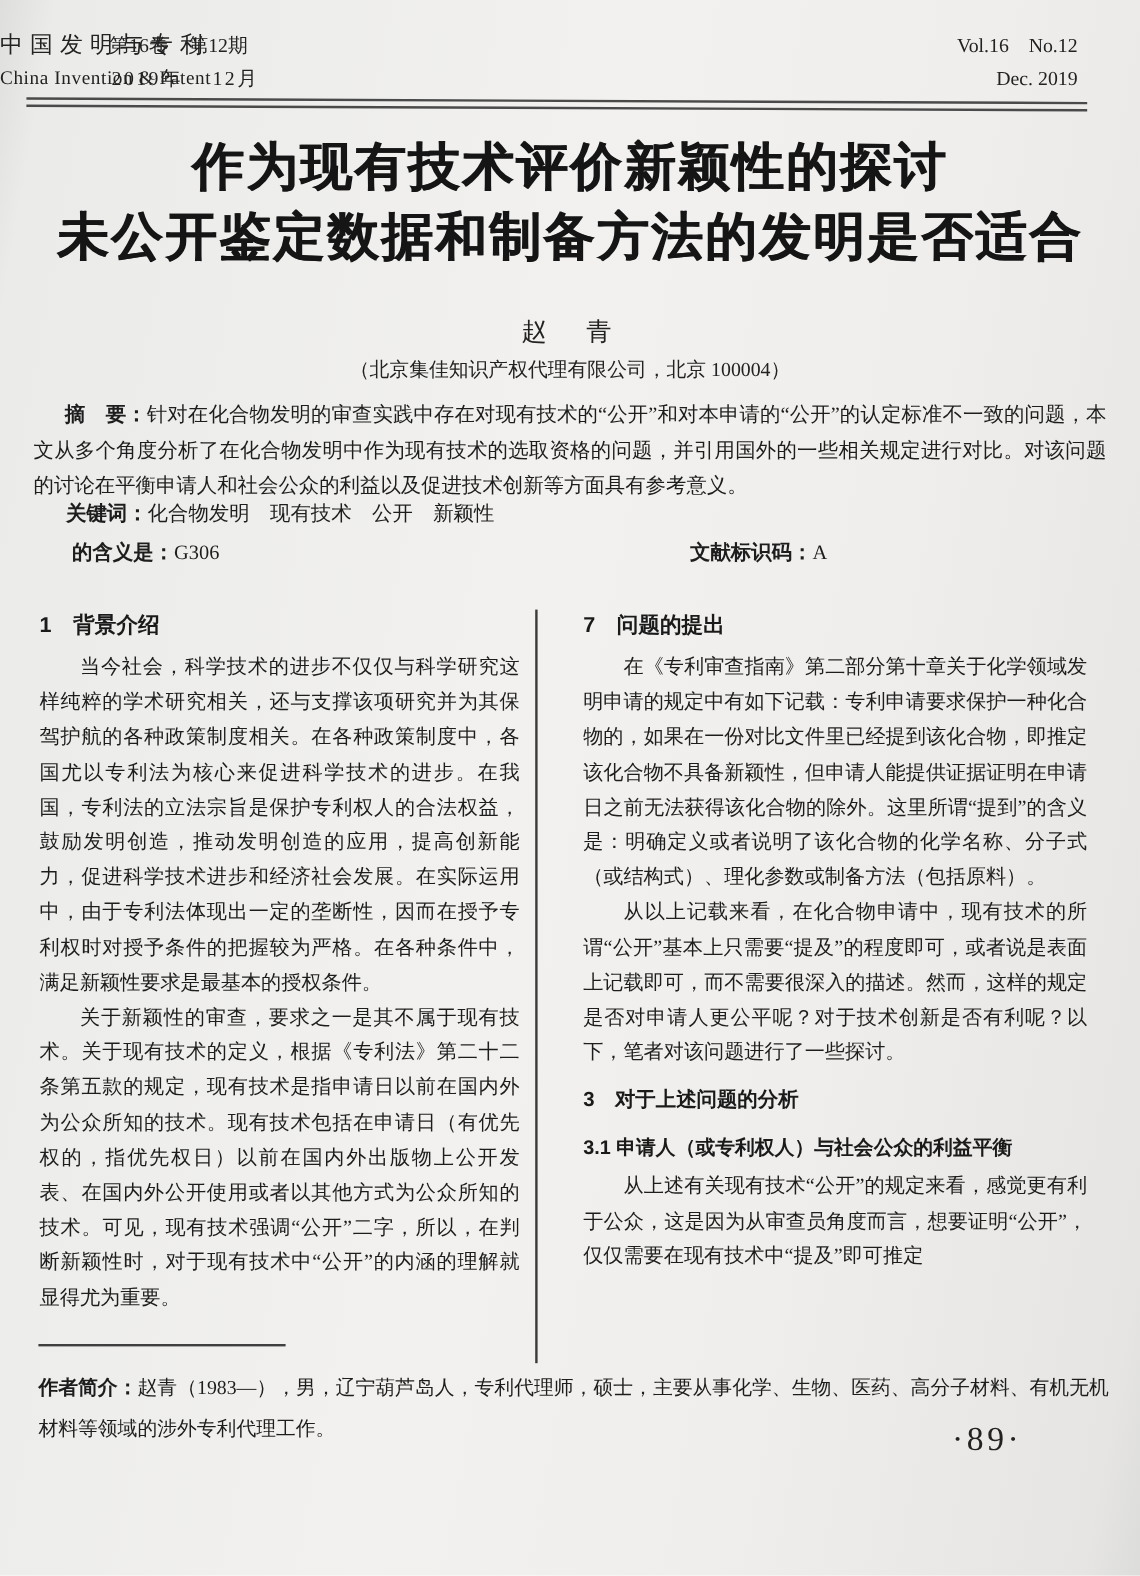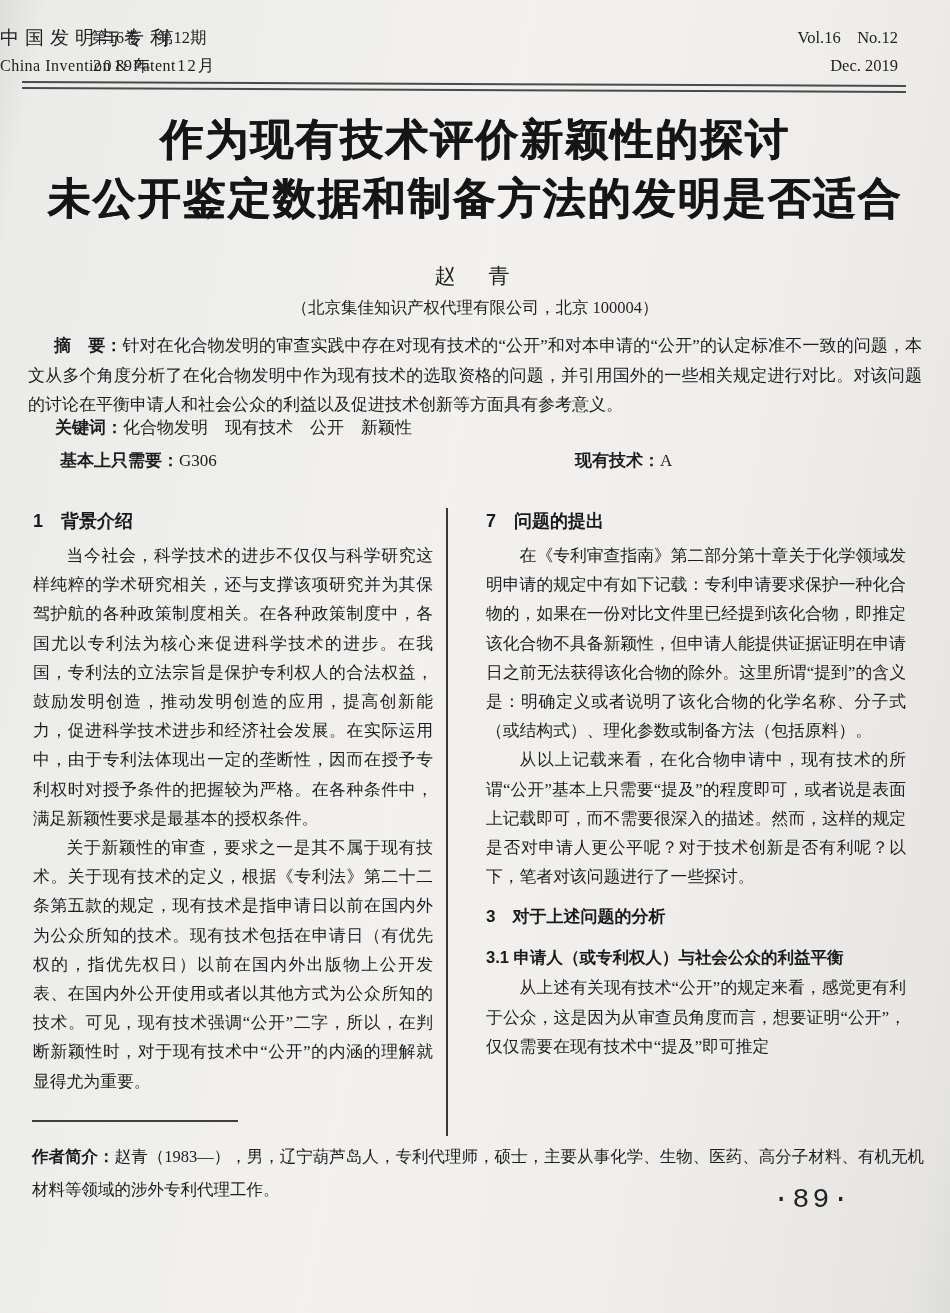--- a/index.html
+++ b/index.html
@@ -53,21 +53,21 @@
   }
   .col h4{
     font-family:"Liberation Sans","DejaVu Sans",sans-serif;
     font-size:16.5px;font-weight:bold;margin:12px 0 2px 0;line-height:28px;color:#1a1a1a;
   }
   .col p{margin:0;text-align:justify;text-indent:2em;}
   .divider{position:absolute;left:446px;top:508px;width:2px;height:628px;background:#3a3a3a;}
   
   .footsep{position:absolute;left:32px;top:1120px;width:206px;border-top:2px solid #3f3f3f;}
   .bio{position:absolute;left:32px;top:1140px;width:892px;font-size:16.5px;line-height:33px;text-align:justify;}
-  .pagenum{position:absolute;right:98px;top:1184px;font-size:28px;letter-spacing:3px;color:#222;font-family:Liberation Mono, monospace;}
+  .pagenum{position:absolute;right:98px;top:1184px;font-size:28px;letter-spacing:3px;color:#222;}
 </style>
 </head>
 <body>
 
 <div class="page">
 
   <div class="hdr hdr-left">
     <div class="l1">第16卷　第12期</div>
     <div class="l2">2019年　 12月</div>
   </div>
@@ -87,22 +87,22 @@
   </div>
   <div class="author">赵　青</div>
   <div class="affil">（北京集佳知识产权代理有限公司，北京 100004）</div>
 
   <div class="abstract"><span class="lbl">摘　要：</span><span>针对在化合物发明的审查实践中存在对现有技术的“公开”和对本申请的“公开”的认定标准不一致的问题，本文从多个角度分析了在化合物发明中作为现有技术的选取资格的问题，并引用国外的一些相关规定进行对比。对该问题的讨论在平衡申请人和社会公众的利益以及促进技术创新等方面具有参考意义。</span></div>
 
   <div class="keywords"><span class="lbl">关键词：</span><span>化合物发明　现有技术　公开　新颖性</span></div>
 
   <div class="metarow">
     <div class="metarow-inner">
-      <span><span class="lbl">基本上只需要：</span><span>G306</span></span>
-      <span class="doccode"><span class="lbl">现有技术：</span><span>A</span></span>
+      <span><span class="lbl">的含义是：</span><span>G306</span></span>
+      <span class="doccode"><span class="lbl">文献标识码：</span><span>A</span></span>
     </div>
   </div>
 
   <div class="col col-left">
     <h2>1　背景介绍</h2>
     <p>当今社会，科学技术的进步不仅仅与科学研究这样纯粹的学术研究相关，还与支撑该项研究并为其保驾护航的各种政策制度相关。在各种政策制度中，各国尤以专利法为核心来促进科学技术的进步。在我国，专利法的立法宗旨是保护专利权人的合法权益，鼓励发明创造，推动发明创造的应用，提高创新能力，促进科学技术进步和经济社会发展。在实际运用中，由于专利法体现出一定的垄断性，因而在授予专利权时对授予条件的把握较为严格。在各种条件中，满足新颖性要求是最基本的授权条件。</p>
     <p>关于新颖性的审查，要求之一是其不属于现有技术。关于现有技术的定义，根据《专利法》第二十二条第五款的规定，现有技术是指申请日以前在国内外为公众所知的技术。现有技术包括在申请日（有优先权的，指优先权日）以前在国内外出版物上公开发表、在国内外公开使用或者以其他方式为公众所知的技术。可见，现有技术强调“公开”二字，所以，在判断新颖性时，对于现有技术中“公开”的内涵的理解就显得尤为重要。</p>
   </div>
 
   <div class="divider"></div>

